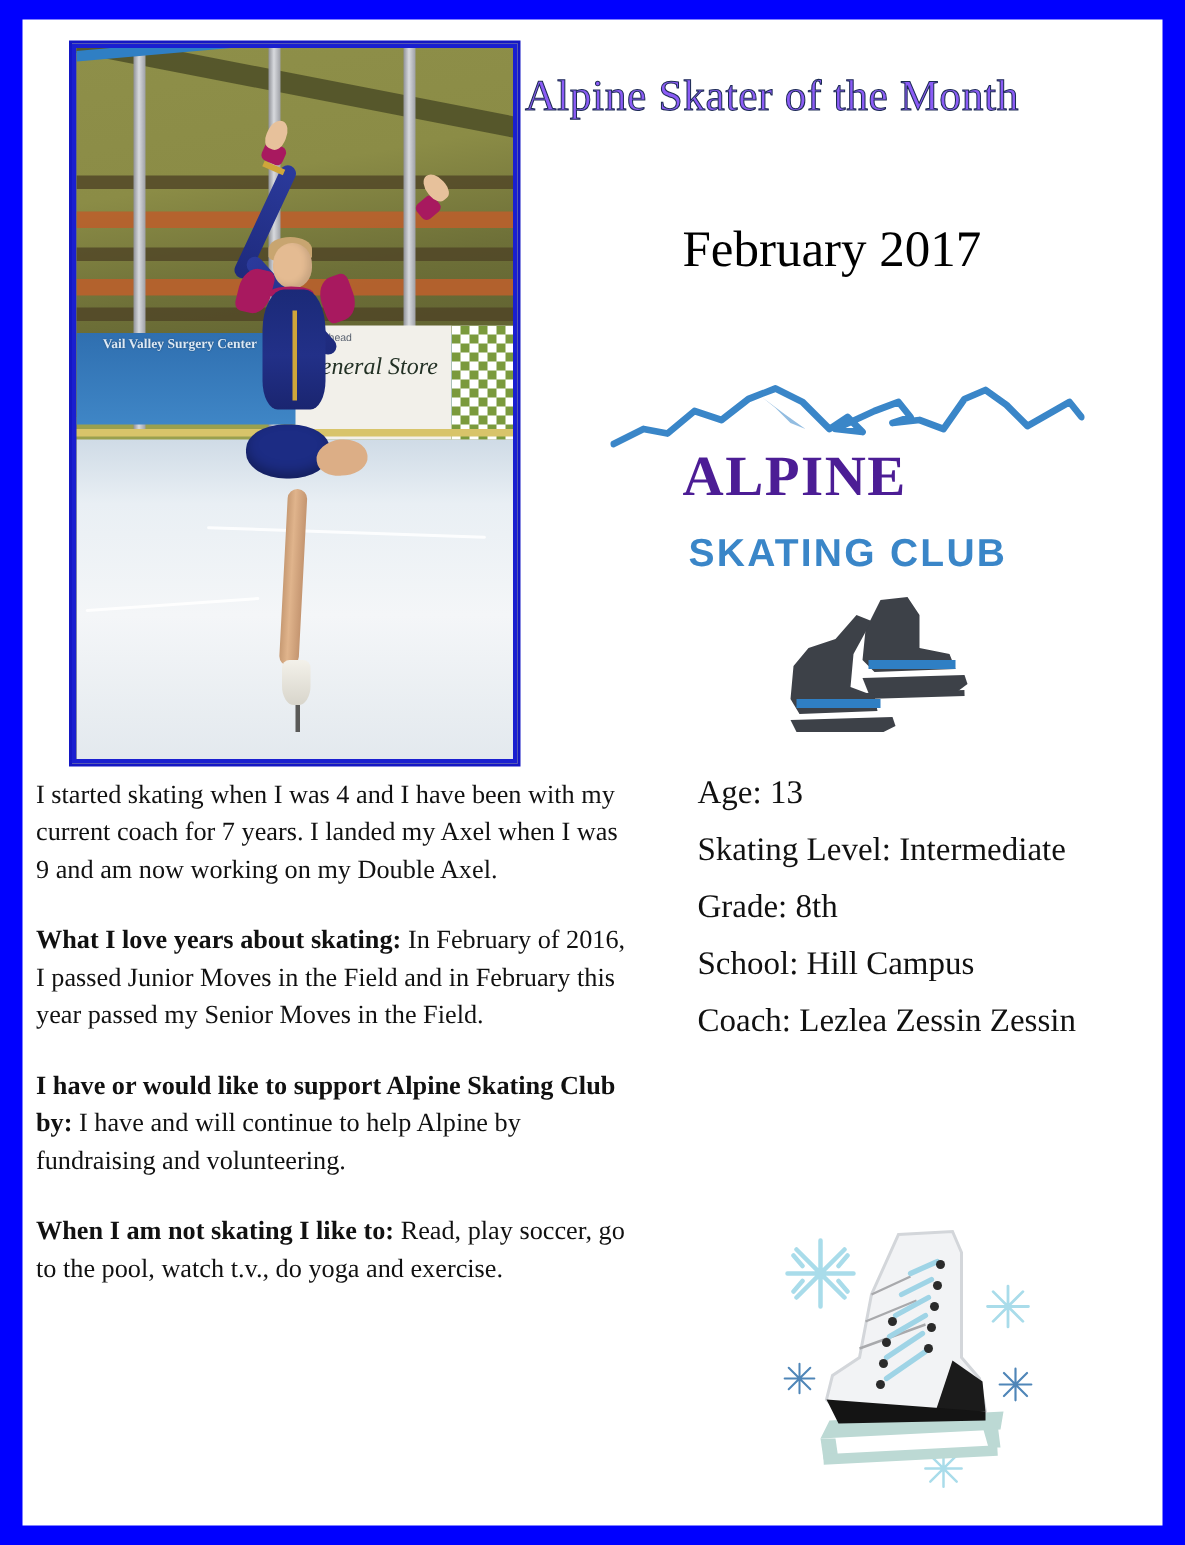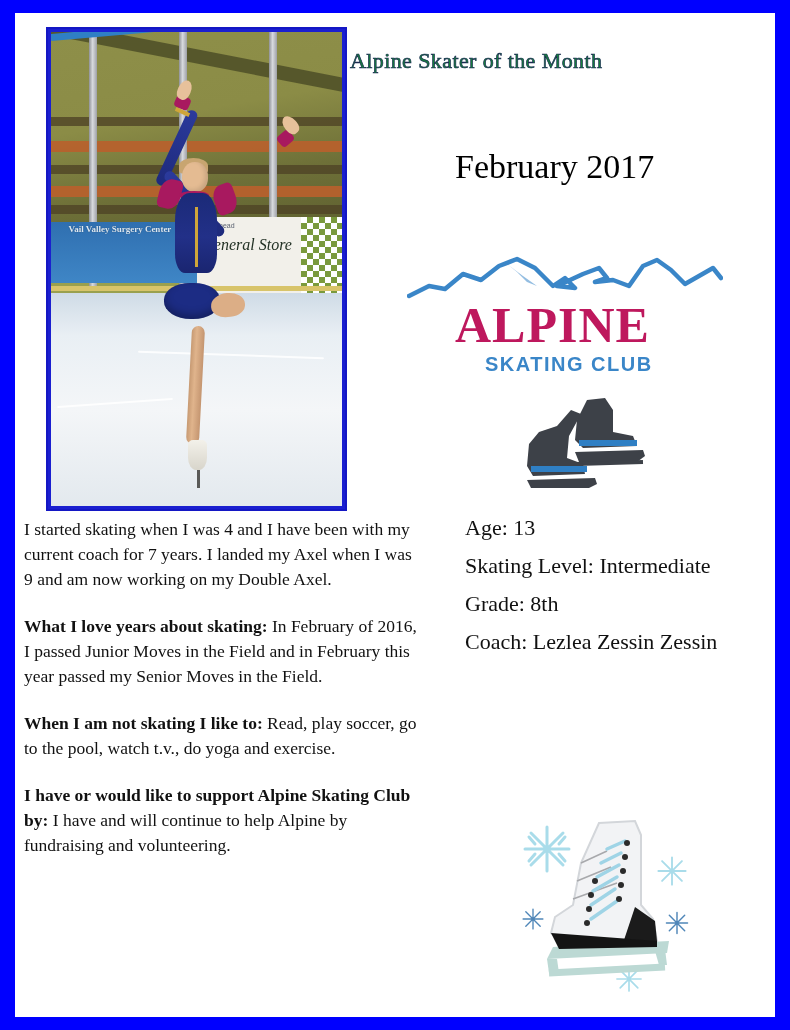--- a/index.html
+++ b/index.html
@@ -183,50 +183,49 @@
   .sk-blade {
     left: 50%; top: 92.5%; width: 3px; height: 18px;
     background: #5a5a58;
   }
 
   
   #title {
     position: absolute;
     left: 335px; top: 35px;
     width: 425px;
-    font-size: 22px;
+    font-size: 29px;
     letter-spacing: .4px;
-    color: #15803d;
+    color: #8b5cf6;
     -webkit-text-stroke: 0.7px #1b2a52;
     font-family: "Liberation Serif", serif;
     white-space: nowrap;
   }
   #month {
     position: absolute;
     left: 440px; top: 135px;
     font-size: 34px;
     color: #000000;
     font-family: "Liberation Serif", serif;
   }
 
   
   #logo { position: absolute; left: 392px; top: 243px; width: 316px; height: 235px; }
   #logo-mountains { position: absolute; left: 0; top: 0; width: 316px; height: 48px; }
   #logo-alpine {
     position: absolute; left: 48px; top: 40px;
-    font-size: 50px; letter-spacing: 1px;
-    color: #be185d; font-weight: bold;
+    font-size: 38px; letter-spacing: 1px;
+    color: #4c1d95; font-weight: bold;
     font-family: "Liberation Serif", serif;
   }
   #logo-club {
     position: absolute; left: 52px; top: 97px;
-    font-size: 20px; letter-spacing: 1.5px;
+    font-size: 26px; letter-spacing: 1.5px;
     color: #3a86c8; font-weight: bold;
     font-family: "Liberation Sans", sans-serif;
-    margin-left: 26px;
   }
   #logo-skates { position: absolute; left: 110px; top: 140px; width: 140px; height: 95px; }
 
   
   #details {
     position: absolute;
     left: 450px; top: 496px;
     width: 305px;
   }
   .detail-row {
@@ -339,28 +338,29 @@
           <rect x="14" y="70" width="56" height="6" fill="#2f7fc4"></rect>
           <path d="M10 84 L78 82 L80 88 L72 92 L14 92 Z" fill="#3d4148"></path>
         </g>
       </svg>
     </div>
 
     <div id="details">
       <div class="detail-row">Age: 13</div>
       <div class="detail-row">Skating Level: Intermediate</div>
       <div class="detail-row">Grade: 8th</div>
+      <div class="detail-row">School: Hill Campus</div>
       <div class="detail-row">Coach: Lezlea Zessin Zessin</div>
     </div>
 
     <div id="bio">
       <p class="bio-p"><b></b><span>I started skating when I was 4 and I have been with my current coach for 7 years. I landed my Axel when I was 9 and am now working on my Double Axel.</span></p>
       <p class="bio-p"><b>What I love years about skating:</b><span> In February of 2016, I passed Junior Moves in the Field and in February this year passed my Senior Moves in the Field.</span></p>
+      <p class="bio-p"><b>I have or would like to support Alpine Skating Club by:</b><span> I have and will continue to help Alpine by fundraising and volunteering.</span></p>
       <p class="bio-p"><b>When I am not skating I like to:</b><span> Read, play soccer, go to the pool, watch t.v., do yoga and exercise.</span></p>
-      <p class="bio-p"><b>I have or would like to support Alpine Skating Club by:</b><span> I have and will continue to help Alpine by fundraising and volunteering.</span></p>
     </div>
 
     <svg id="skate-art" viewBox="0 0 220 200">
       <g fill="none" stroke="#a9dcea" stroke-width="3" stroke-linecap="round">
         <g transform="translate(40,48)">
           <path d="M-22 0 H22 M0 -22 V22 M-16 -16 L16 16 M16 -16 L-16 16"></path>
           <path d="M-12 -5 L-18 -12 M12 -5 L18 -12 M-12 5 L-18 12 M12 5 L18 12"></path>
         </g>
         <g transform="translate(165,70) scale(.62)">
           <path d="M-22 0 H22 M0 -22 V22 M-16 -16 L16 16 M16 -16 L-16 16"></path>

